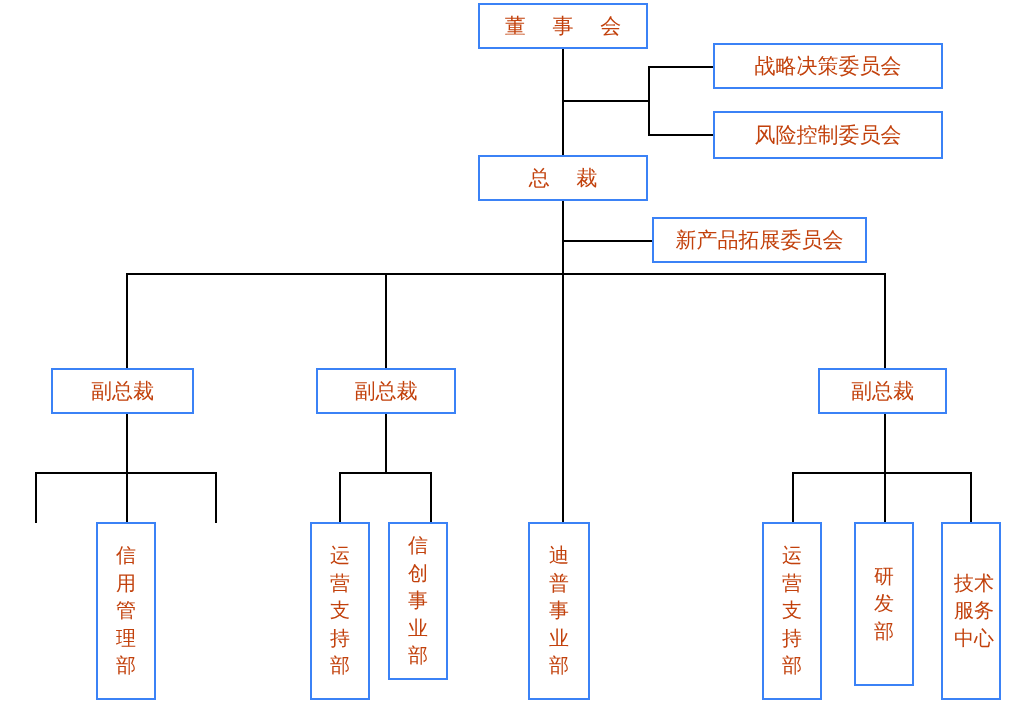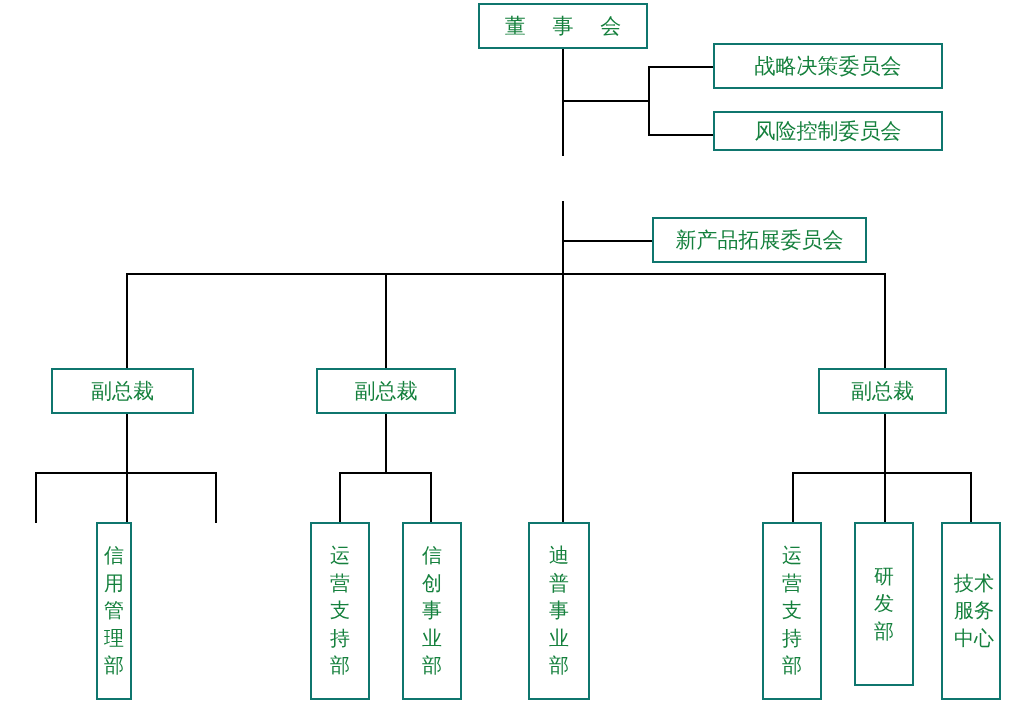--- a/index.html
+++ b/index.html
@@ -16,28 +16,28 @@
     position: relative;
     width: 1035px;
     height: 706px;
     background: #ffffff;
     overflow: hidden;
   }
   
   .node {
     position: absolute;
     box-sizing: border-box;
-    border: 2px solid #0f766e;
+    border: 2px solid #3b82f6;
     background: #ffffff;
     display: flex;
     align-items: center;
     justify-content: center;
     text-align: center;
     line-height: 1.05;
-    color: #15803d;
+    color: #c2410c;
   }
   .node.horiz {
     font-size: 21px;
   }
   .node.horiz.wide-space {
     letter-spacing: 10px;
     text-indent: 10px;
   }
   
   .node.vert {
@@ -109,42 +109,43 @@
   <div class="line v" style="left:884px; top:414px; height:59px;"></div>
   <div class="line h" style="left:792px; top:472px; width:180px;"></div>
   <div class="line v" style="left:792px; top:472px; height:51px;"></div>
   <div class="line v" style="left:884px; top:472px; height:51px;"></div>
   <div class="line v" style="left:970px; top:472px; height:51px;"></div>
 
   <div class="node horiz wide-space" style="left:478px; top:3px; width:170px; height:46px;">董 事 会</div>
 
   <div class="node horiz" style="left:713px; top:43px; width:230px; height:46px;">战略决策委员会</div>
 
-  <div class="node horiz" style="left:713px; top:111px; width:230px; height:40px;">风险控制委员会</div>
+  <div class="node horiz" style="left:713px; top:111px; width:230px; height:48px;">风险控制委员会</div>
 
+  <div class="node horiz wide-space" style="left:478px; top:155px; width:170px; height:46px;">总  裁</div>
 
   <div class="node horiz" style="left:652px; top:217px; width:215px; height:46px;">新产品拓展委员会</div>
 
   <div class="node horiz" style="left:51px; top:368px; width:143px; height:46px;">副总裁</div>
 
   <div class="node horiz" style="left:316px; top:368px; width:140px; height:46px;">副总裁</div>
 
   <div class="node horiz" style="left:818px; top:368px; width:129px; height:46px;">副总裁</div>
 
 
-  <div class="node vert one-col" style="left:96px; top:522px; width:36px; height:178px;align-items:center;">
+  <div class="node vert one-col" style="left:96px; top:522px; width:60px; height:178px;align-items:center;">
     <span class="vtext">信用管理部</span>
   </div>
 
 
   <div class="node vert one-col" style="left:310px; top:522px; width:60px; height:178px;">
     <span class="vtext">运营支持部</span>
   </div>
 
-  <div class="node vert one-col" style="left:402px; top:522px; width:60px; height:178px;">
+  <div class="node vert one-col" style="left:388px; top:522px; width:60px; height:158px;">
     <span class="vtext">信创事业部</span>
   </div>
 
   <div class="node vert one-col" style="left:528px; top:522px; width:62px; height:178px;">
     <span class="vtext">迪普事业部</span>
   </div>
 
   <div class="node vert one-col" style="left:762px; top:522px; width:60px; height:178px;">
     <span class="vtext">运营支持部</span>
   </div>

